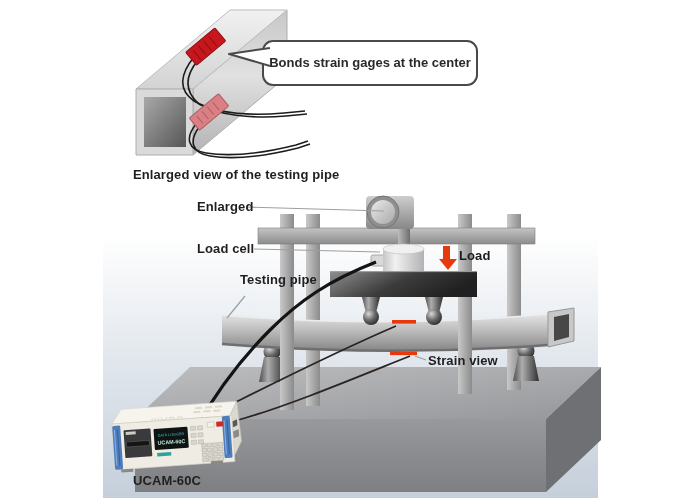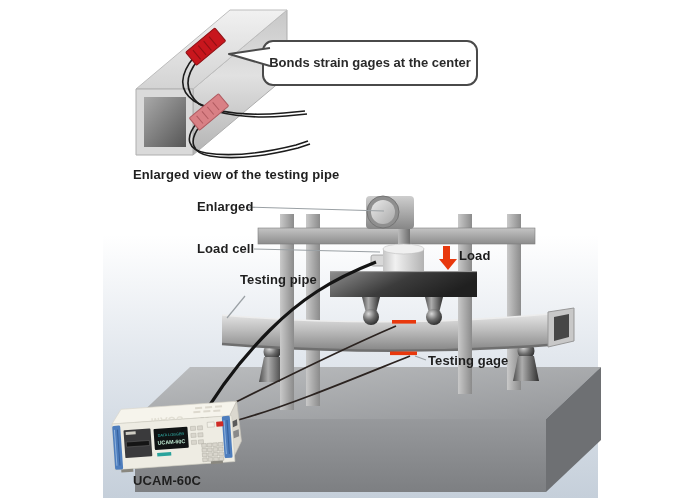--- a/index.html
+++ b/index.html
@@ -267,16 +267,16 @@
   </div>
   <svg id="callout-tail" width="48" height="26">
     <path d="M46,4 L5,10 L46,22" fill="#ffffff" stroke="#4a4a4a" stroke-width="2" stroke-linejoin="round"></path>
   </svg>
 
   <div class="lbl" style="left:133px;top:167px;">Enlarged view of the testing pipe</div>
   <div class="lbl" style="left:197px;top:199px;">Enlarged</div>
   <div class="lbl" style="left:197px;top:241px;text-align:right;">Load cell</div>
   <div class="lbl" style="left:196px;top:272px;margin-left:44px;">Testing pipe</div>
   <div class="lbl" id="lbl-load" style="left:459px;top:248px;">Load</div>
-  <div class="lbl" style="left:428px;top:353px;">Testing gage</div>
+  <div class="lbl" style="left:428px;top:353px;">Strain view</div>
   <div class="lbl" style="left:133px;top:473px;">UCAM-60C</div>
 
 </div>
 
 </body></html>

